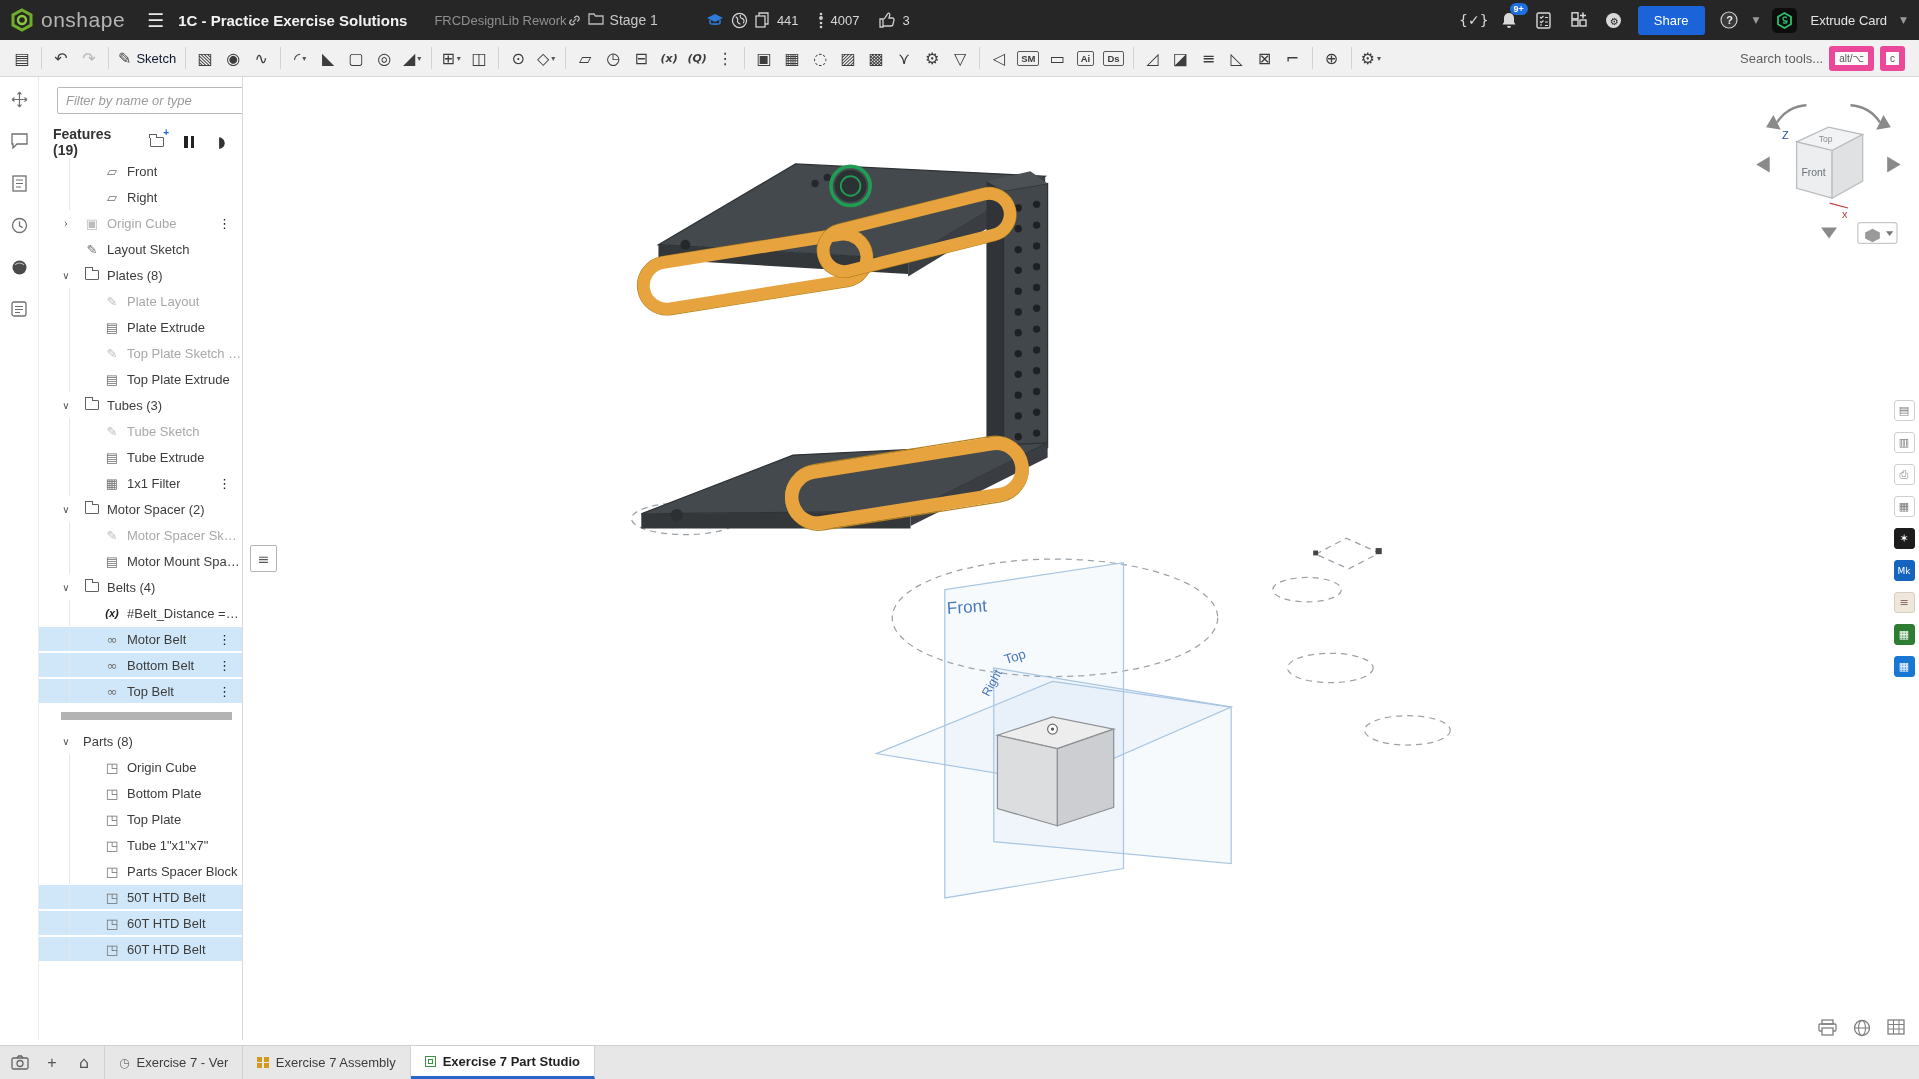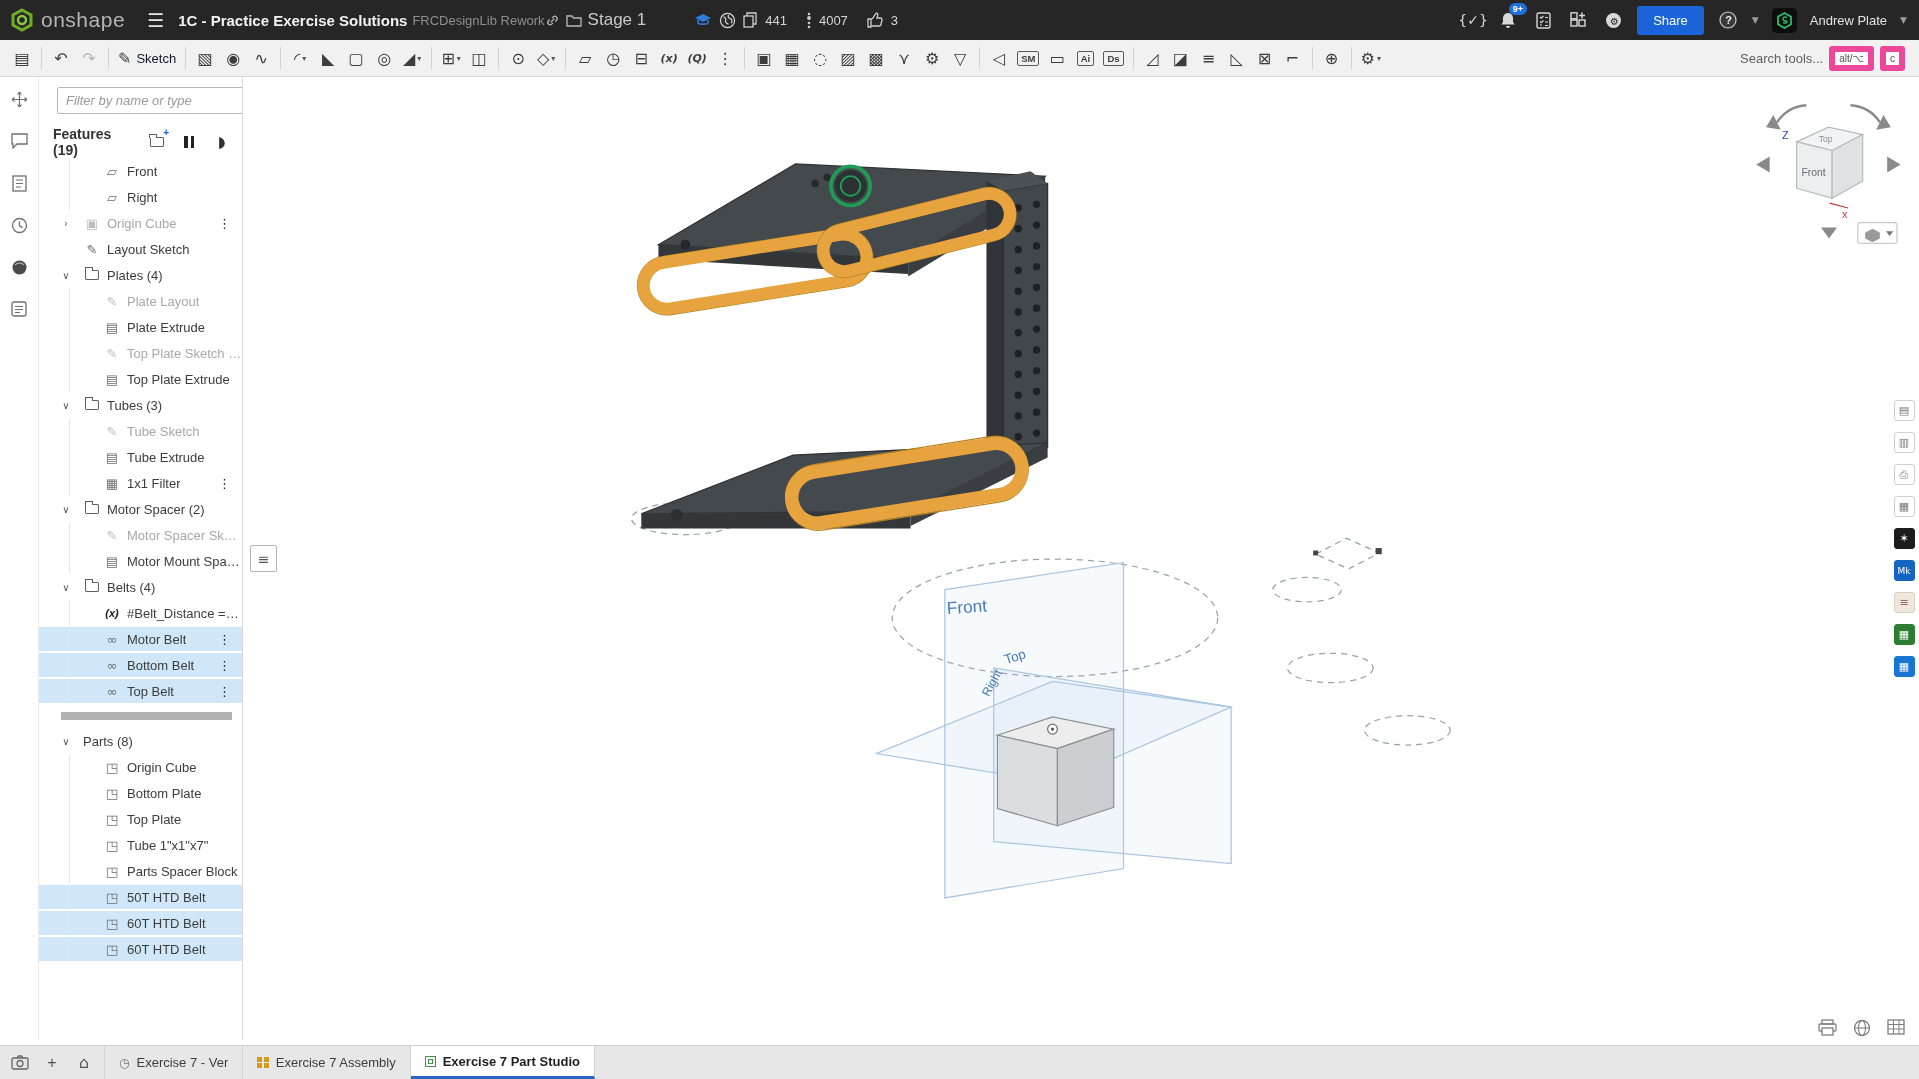--- a/index.html
+++ b/index.html
@@ -4,22 +4,22 @@
 <style>
   *{box-sizing:border-box;margin:0;padding:0}
   html,body{width:1919px;height:1079px;overflow:hidden;font-family:"Liberation Sans",sans-serif;background:#fff;position:relative}
   .glyph{font-family:"DejaVu Sans",sans-serif}
   
   .header{position:absolute;left:0;top:0;width:1919px;height:40px;background:#262626;display:flex;align-items:center;z-index:30;color:#ddd}
   .logo-wrap{display:flex;align-items:flex-start;margin-left:10px}
   .logo-text{font-size:21px;color:#b5b5b5;margin-left:7px;letter-spacing:.5px}
   .hamburger{color:#e8e8e8;font-size:19px;margin:0 14px 0 22px;cursor:pointer}
   .doc-title{font-size:15px;font-weight:bold;color:#f2f2f2;white-space:nowrap}
-  .doc-sub{font-size:13px;color:#8f8f8f;margin-left:5px;white-space:nowrap}
-  .crumb{display:flex;align-items:center;margin-left:0;color:#c9c9c9;font-size:17px}
+  .doc-sub{font-size:13px;color:#8f8f8f;margin-left:27px;white-space:nowrap}
+  .crumb{display:flex;margin-left:0;color:#c9c9c9;font-size:14px}
   .crumb svg{margin-right:6px}
   .stats{display:flex;align-items:center;margin-left:48px;gap:7px;color:#d6d6d6;font-size:13px}
   .stats .num{margin-right:12px}
   .hright{margin-left:auto;display:flex;align-items:center;gap:13px;margin-right:12px}
   .hicon{width:22px;height:22px;display:flex;align-items:center;justify-content:center;color:#d9d9d9;font-size:14px;cursor:pointer;position:relative}
   .badge{position:absolute;top:-6px;right:-8px;background:#1f6fde;color:#fff;font-size:9px;border-radius:7px;padding:1px 4px;font-weight:bold}
   .share-btn{background:#1a63d8;color:#fff;font-size:13px;border:none;border-radius:3px;padding:7px 16px;cursor:pointer}
   .avatar{width:25px;height:25px;border-radius:5px;background:#0d0d0d;display:flex;align-items:center;justify-content:center}
   .uname{font-size:13px;color:#e3e3e3}
   .caret{color:#9a9a9a;font-size:9px}
@@ -293,21 +293,21 @@
           <text x="6.2" y="13" font-size="11" fill="#efefef" font-weight="bold" font-family="Liberation Sans">?</text>
         </svg>
     </span>
     <span class="caret glyph">▼</span>
     <span class="avatar">
       <svg width="17" height="17" viewBox="0 0 17 17">
           <polygon points="8.5,1 15,4.7 15,12.3 8.5,16 2,12.3 2,4.7" fill="none" stroke="#2bbf6a" stroke-width="1.8"></polygon>
           <path d="M11 5.5 q-4-1.5 -4 1.2 t4 2.6 q0 2.8-4 1.4" stroke="#2bbf6a" stroke-width="1.4" fill="none"></path>
         </svg>
     </span>
-    <span class="uname">Andrew Plate</span>
+    <span class="uname">Extrude Card</span>
     <span class="caret glyph">▼</span>
   </div>
 </div>
 
 <div class="toolbar">
   <div id="tb-icons" style="display:flex;align-items:center">
       <span class="tb-item">
         <span class="glyph">▤</span>
       </span>
       <span class="tb-div"></span>
@@ -546,21 +546,21 @@
         <span class="ficon">
           <span class="glyph">✎</span>
         </span>
         <span class="lbl-ellip">Layout Sketch</span>
       </div>
       <div class="row">
         <span class="chev glyph">∨</span>
         <span class="ficon">
           <span class="cssfolder"></span>
         </span>
-        <span class="lbl-ellip">Plates (4)</span>
+        <span class="lbl-ellip">Plates (8)</span>
       </div>
       <div class="row d1 gray">
         <span class="ficon">
           <span class="glyph">✎</span>
         </span>
         <span class="lbl-ellip">Plate Layout</span>
       </div>
       <div class="row d1">
         <span class="ficon">
           <span class="glyph">▤</span>

